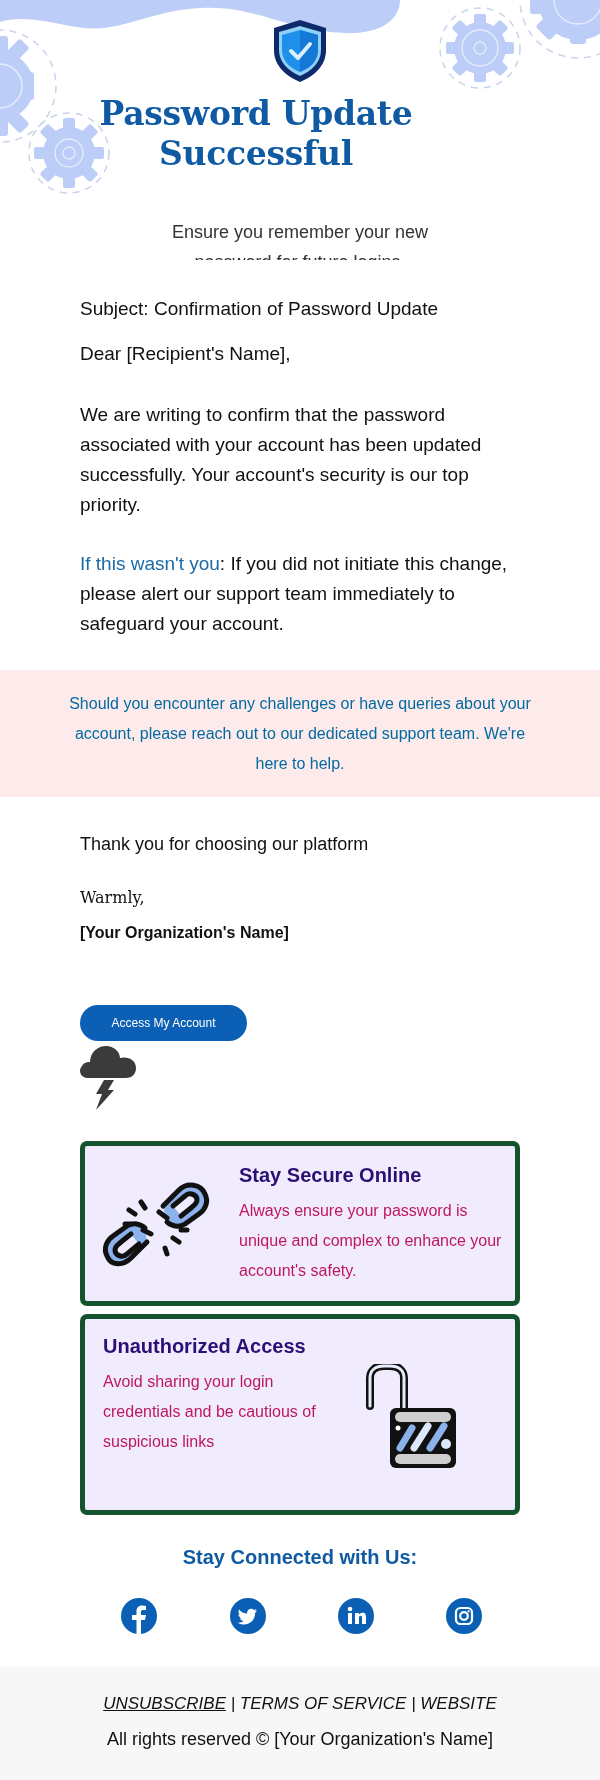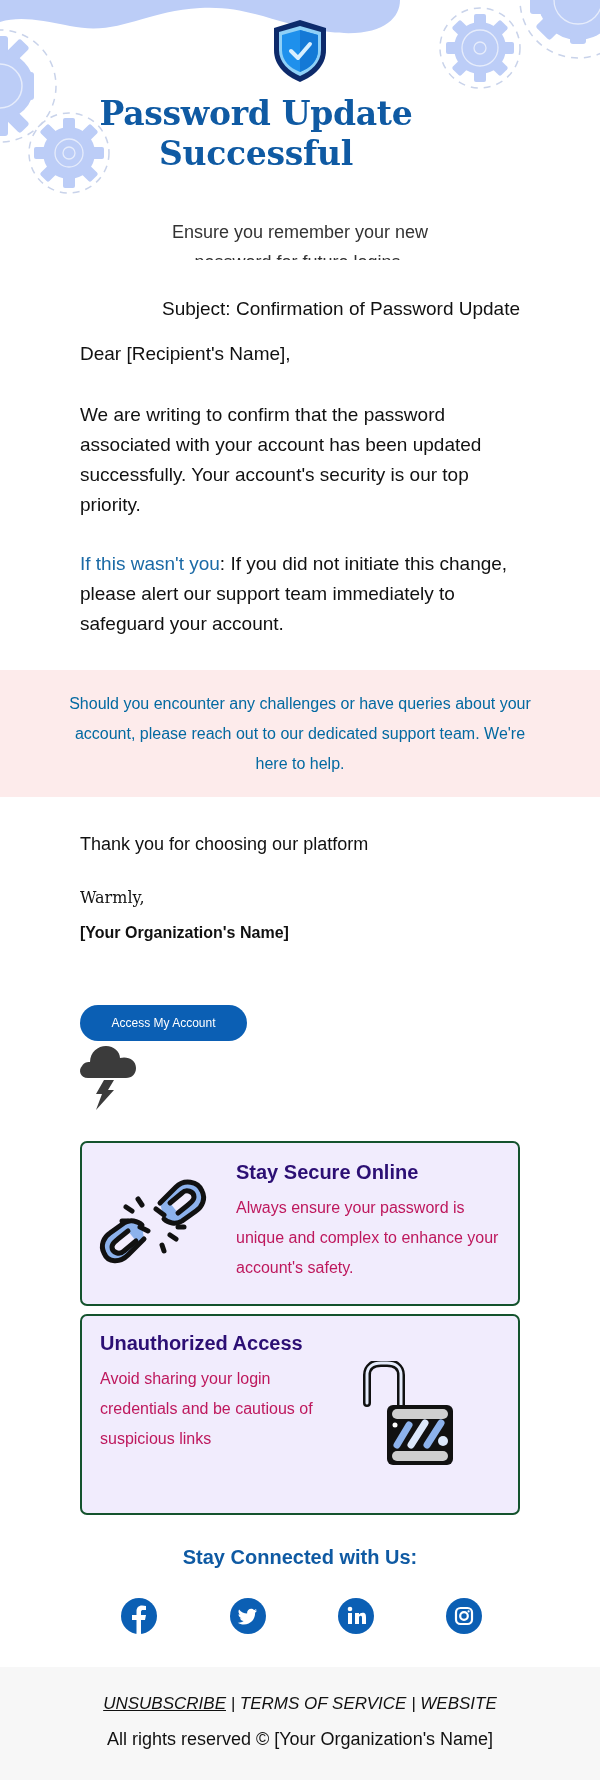--- a/index.html
+++ b/index.html
@@ -6,38 +6,38 @@
   html, body { width: 600px; background: #ffffff; }
   body { font-family: "Liberation Sans", "DejaVu Sans", sans-serif; color: #111; position: relative; width: 600px; height: 1780px; overflow: hidden; }
 
   .header { position: relative; height: 260px; width: 600px; overflow: hidden; }
   .header svg.bg { position: absolute; left: 0; top: 0; }
   .shield { position: absolute; left: 270px; top: 18px; width: 60px; height: 66px; }
   .title { position: absolute; left: 0; top: 94px; width: 512px; text-align: center; font-family: "DejaVu Serif", "Liberation Serif", serif; font-weight: bold; font-size: 33px; line-height: 40px; color: #0f5aa3; letter-spacing: -0.3px; }
   .subtitle { position: absolute; left: 0; top: 197px; width: 600px; text-align: center; font-size: 18px; line-height: 30px; color: #333; margin-top: 20px; }
 
   .content { position: absolute; left: 80px; width: 440px; font-size: 19px; color: #111; }
-  .subject { top: 295px; line-height: 28px; text-align: right; }
+  .subject { top: 295px; line-height: 28px; }
   .dear { top: 340px; line-height: 28px; }
   .para1 { top: 400px; line-height: 30px; }
   .para2 { top: 549px; line-height: 30px; }
   .highlight { color: #1b6aa6; }
 
   .notice { position: absolute; left: 0; top: 670px; width: 600px; height: 127px; background: #fdebeb; }
   .notice p { position: absolute; left: 60px; top: 19px; width: 480px; text-align: center; font-size: 16px; line-height: 30px; color: #0369a1; }
 
   .thanks { top: 830px; line-height: 28px; font-size: 18px; }
   .warmly { position: absolute; left: 80px; top: 888px; font-family: "DejaVu Serif", "Liberation Serif", serif; font-size: 16px; color: #111; }
   .org { position: absolute; left: 80px; top: 924px; font-size: 16px; font-weight: bold; color: #111; }
 
   .cta { position: absolute; left: 80px; top: 977px; width: 167px; height: 36px; border-radius: 18px; background: #0b5fb4; color: #fff; font-size: 12px; display: flex; align-items: center; justify-content: center; border: none; cursor: pointer; margin-top: 28px; }
 
   .storm { position: absolute; left: 78px; top: 1042px; width: 60px; height: 70px; }
 
-  .card { position: absolute; left: 80px; width: 440px; background: #f1ecfd; border: 2px solid #14532d; border-radius: 7px; }
+  .card { position: absolute; left: 80px; width: 440px; background: #f1ecfd; border: 5px solid #14532d; border-radius: 7px; }
   .card1 { top: 1141px; height: 165px; }
   .card2 { top: 1314px; height: 201px; }
   .card h3 { font-size: 20px; font-weight: bold; color: #2c0f74; line-height: 30px; }
   .card p { font-size: 16px; color: #be185d; line-height: 30px; }
   .card1 .txt { position: absolute; left: 154px; top: 14px; width: 270px; }
   .card1 .txt p { margin-top: 6px; }
   .card1 .ico { position: absolute; left: 16px; top: 26px; width: 110px; width: 115px; height: 110px; }
   .card2 .txt { position: absolute; left: 18px; top: 12px; width: 250px; }
   .card2 .txt p { margin-top: 6px; }
   .card2 .ico { position: absolute; left: 275px; top: 45px; width: 110px; height: 110px; }

